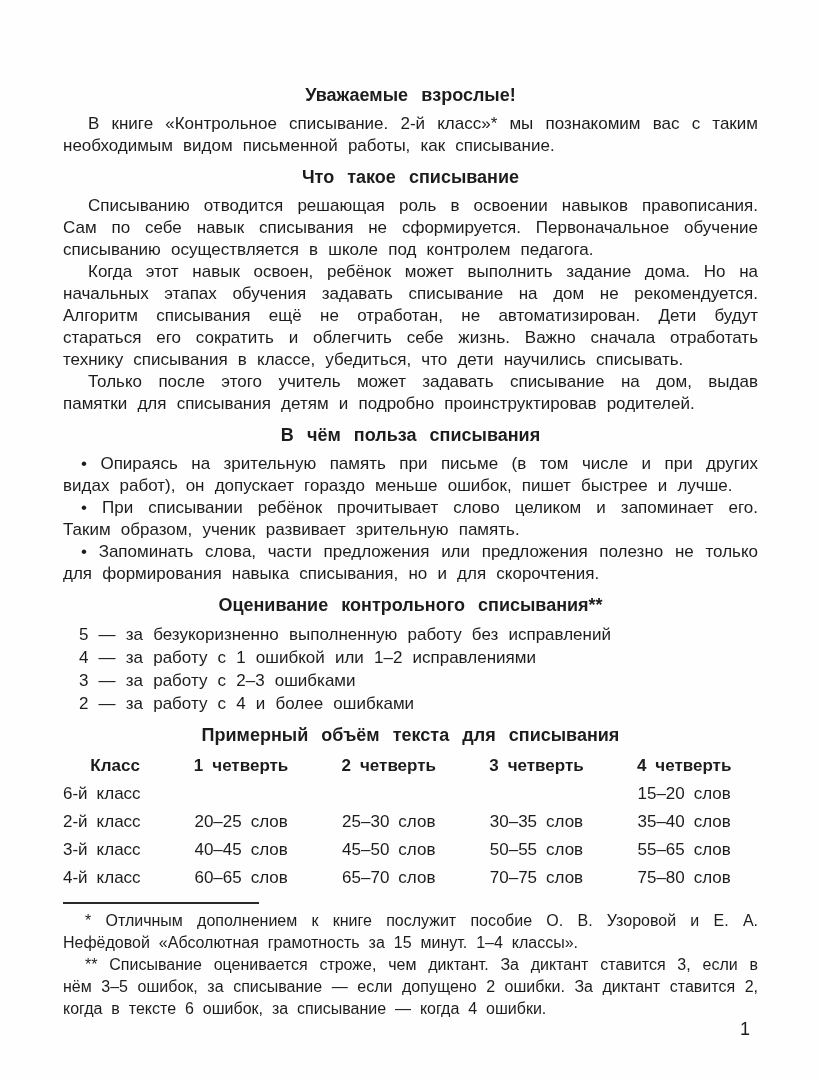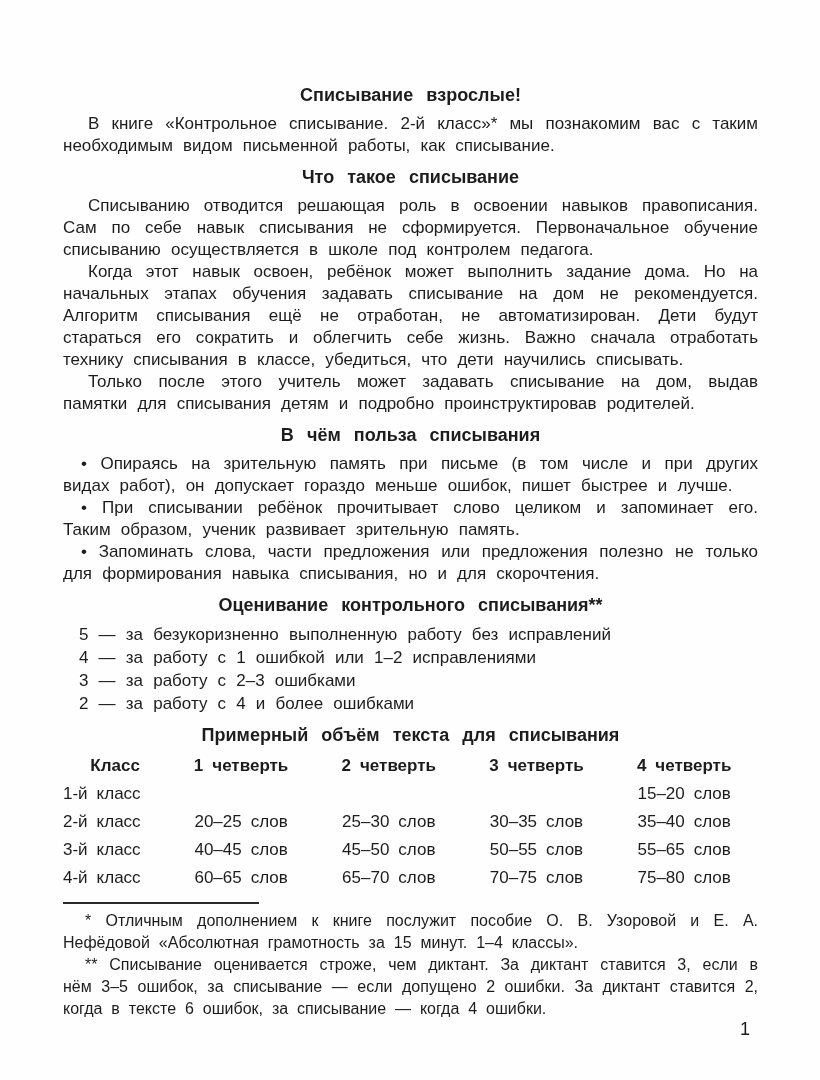--- a/index.html
+++ b/index.html
@@ -91,21 +91,21 @@
     right: 70px;
     bottom: 40px;
     font-size: 18px;
   }
 </style>
 </head>
 <body>
 
 <div class="page">
 
-  <h1 class="doc-title">Списывание взрослые!</h1>
+  <h1 class="doc-title">Уважаемые взрослые!</h1>
 
   <p class="para">В книге «Контрольное списывание. 2-й класс»* мы познакомим вас с таким необходимым видом письменной работы, как списывание.</p>
 
   <h2 class="section-heading">Что такое списывание</h2>
 
   <p class="para">Списыванию отводится решающая роль в освоении навыков правописания. Сам по себе навык списывания не сформируется. Первоначальное обучение списыванию осуществляется в школе под контролем педагога.</p>
   <p class="para">Когда этот навык освоен, ребёнок может выполнить задание дома. Но на начальных этапах обучения задавать списывание на дом не рекомендуется. Алгоритм списывания ещё не отработан, не автоматизирован. Дети будут стараться его сократить и облегчить себе жизнь. Важно сначала отработать технику списывания в классе, убедиться, что дети научились списывать.</p>
   <p class="para">Только после этого учитель может задавать списывание на дом, выдав памятки для списывания детям и подробно проинструктировав родителей.</p>
 
   <h2 class="section-heading">В чём польза списывания</h2>
@@ -130,21 +130,21 @@
       <tr>
         <th class="col-class">Класс</th>
         <th>1 четверть</th>
         <th>2 четверть</th>
         <th>3 четверть</th>
         <th>4 четверть</th>
       </tr>
     </thead>
     <tbody>
       <tr>
-        <td>1-й класс</td>
+        <td>6-й класс</td>
         <td></td>
         <td></td>
         <td></td>
         <td>15–20 слов</td>
       </tr>
       <tr>
         <td>2-й класс</td>
         <td>20–25 слов</td>
         <td>25–30 слов</td>
         <td>30–35 слов</td>

